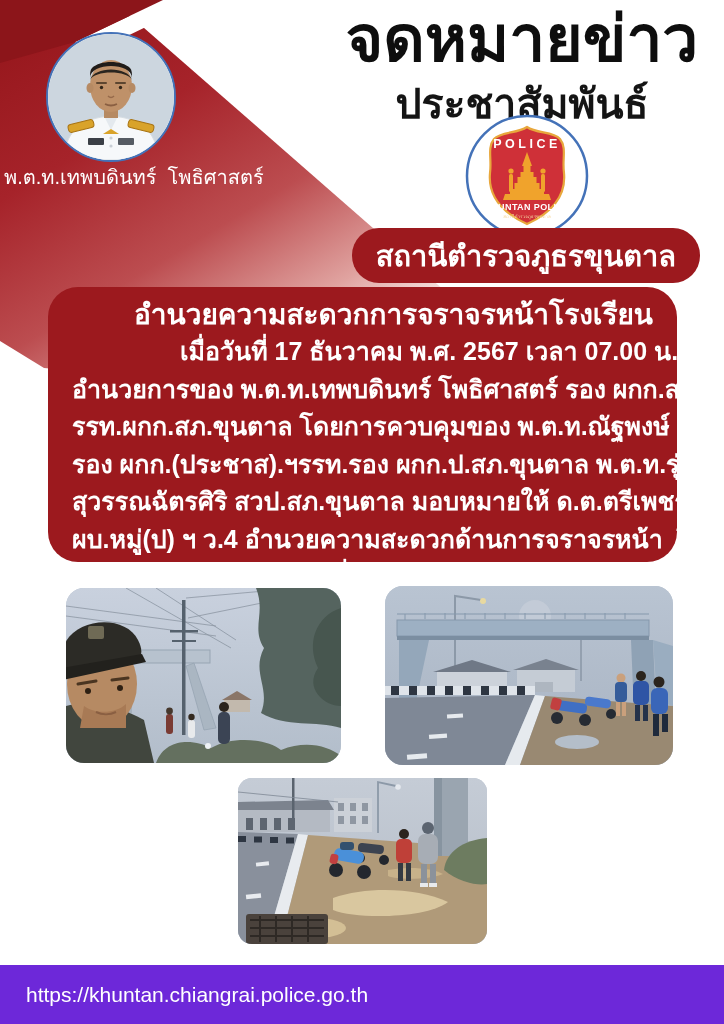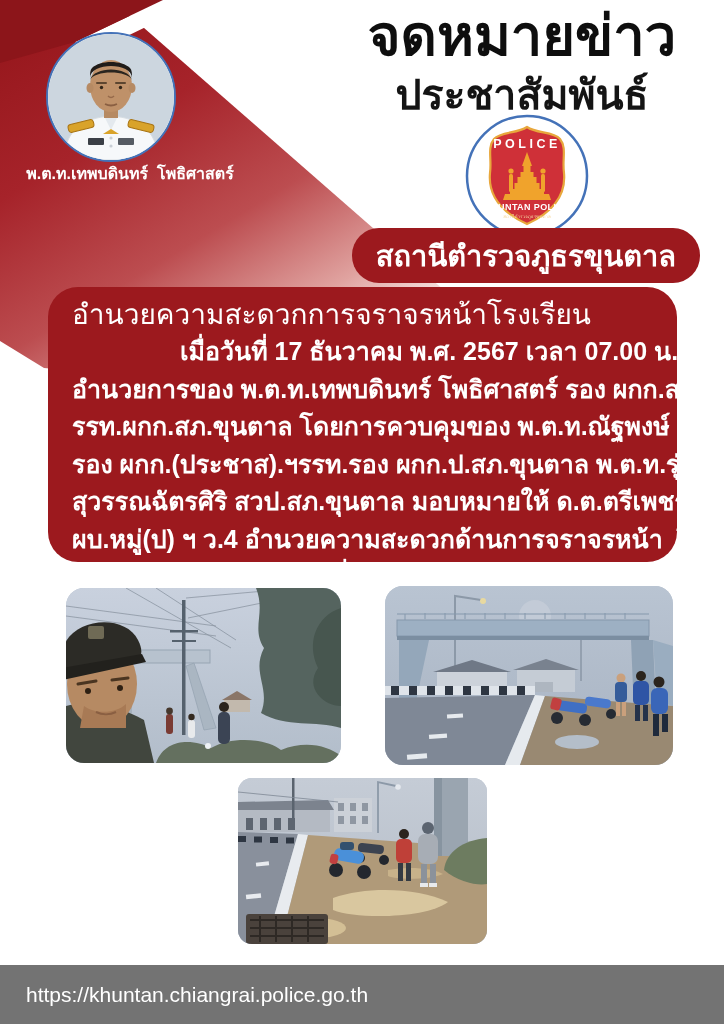--- a/index.html
+++ b/index.html
@@ -7,68 +7,68 @@
     position:relative;width:724px;height:1024px;margin:0 auto;
     background:#ffffff;overflow:hidden;
     font-family:"Liberation Sans","DejaVu Sans",sans-serif;
   }
   .abs{position:absolute;}
   
   .deco-svg{left:0;top:0;width:724px;height:440px;z-index:1;}
   
   .header-col{left:326px;top:6px;width:392px;text-align:center;z-index:3;}
   .main-title{
-    font-size:56px;line-height:1.06;font-weight:800;color:#0e0e0e;
+    font-size:64px;line-height:1.06;font-weight:800;color:#0e0e0e;
     letter-spacing:0px;white-space:nowrap;
   }
   .sub-title{font-size:41px;line-height:1.0;font-weight:600;color:#141414;margin-top:10px;}
   
   .badge-wrap{left:465px;top:114px;width:124px;height:124px;z-index:3;}
   
   .officer-photo{
     left:46px;top:32px;width:126px;height:126px;border-radius:50%;
     border:2px solid #4472b8;box-shadow:inset 0 0 0 6px #ffffff;
     overflow:hidden;z-index:3;background:#ccd6df;
   }
   .officer-photo svg{display:block;}
   .officer-name{
     left:4px;top:161px;width:252px;text-align:center;z-index:3;
-    color:#ffffff;font-size:16px;font-weight:700;white-space:pre;
+    color:#ffffff;font-size:20px;font-weight:400;white-space:pre;
   }
   .officer-pos{
     left:4px;top:186px;width:252px;text-align:center;z-index:3;
     color:#ffffff;font-size:15px;font-weight:600;white-space:pre;
   }
   
   .station-banner{
     left:352px;top:228px;width:348px;height:55px;border-radius:27px;
     background:#9c191e;z-index:3;display:flex;align-items:center;justify-content:center;
     color:#ffffff;font-size:29px;font-weight:800;white-space:nowrap;
   }
   
   .bulletin-box{
     left:48px;top:287px;width:629px;height:275px;border-radius:30px;
     background:#9c191e;z-index:2;padding:10px 24px;box-sizing:border-box;color:#ffffff;
   }
   .bulletin-headline{
-    text-align:left;font-size:28px;font-weight:400;line-height:36px;white-space:nowrap;
+    text-align:right;font-size:28px;font-weight:700;line-height:36px;white-space:nowrap;
   }
   .body-line{
     font-size:25px;font-weight:700;line-height:37.5px;white-space:pre;
   }
   .body-line.indent{padding-left:108px;}
   
   .photo{overflow:hidden;background:#b9c3d0;z-index:2;}
   .photo svg{display:block;}
   .photo-1{left:66px;top:588px;width:275px;height:175px;border-radius:18px;}
   .photo-2{left:385px;top:586px;width:288px;height:179px;border-radius:18px;}
   .photo-3{left:238px;top:778px;width:249px;height:166px;border-radius:14px;}
   
   .footer-bar{
-    left:0;top:965px;width:724px;height:59px;background:#737373;z-index:3;
+    left:0;top:965px;width:724px;height:59px;background:#6d28d9;z-index:3;
     display:flex;align-items:center;justify-content:space-between;
     padding:0 26px;box-sizing:border-box;color:#ffffff;
   }
   .footer-url{font-size:21px;font-weight:400;white-space:nowrap;}
   .footer-fb{font-size:21px;font-weight:500;white-space:nowrap;}
 </style>
 </head>
 <body>
 
 <div class="poster">

